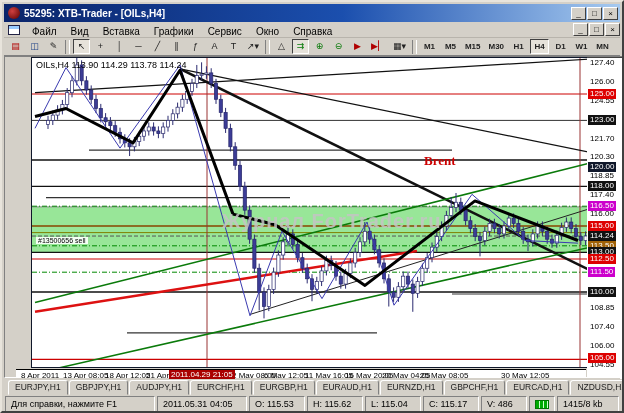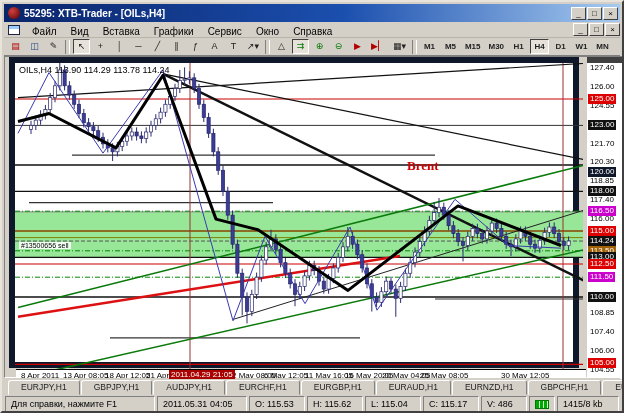--- a/index.html
+++ b/index.html
@@ -52,52 +52,52 @@
   .tbtn.pressed { border-color:#404040 #fff #fff #404040; background:#e6e2da; }
   .tbtn.tf { font-size:8px; font-weight:bold; min-width:19px; }
   .glyph-green { color:#0a7a0a; } .glyph-red { color:#b00000; } .glyph-blue { color:#224488; }
   
   .chartwrap {
     position:absolute; left:2px; top:54px; width:620px; height:322px;
     background:#d4d0c8;
     border:1px solid; border-color:#808080 #fff #fff #808080;
   }
   .plot {
-    position:absolute; left:4px; top:0; width:570px; height:311px;
-    background:#fff; border:6px solid #0f172a;
+    position:absolute; left:26px; top:0; width:570px; height:311px;
+    background:#fff; border:1px solid #0f172a;
   }
   .plot svg { position:absolute; left:0; top:0; }
   .ohlcheader { position:absolute; left:4px; top:2px; font-size:9px; color:#000; z-index:30; }
   .brent { position:absolute; font-family:"Liberation Serif","DejaVu Serif",serif;
     font-weight:bold; font-size:13px; color:#cc0000; z-index:25; }
   .watermark { position:absolute; font-size:20px; font-weight:bold; color:#c4c4c4;
     opacity:.85; z-index:5; letter-spacing:1px; white-space:nowrap; }
   .orderlabel { position:absolute; font-size:7px; color:#000; background:#f4fff4;
     padding:0 2px; z-index:26; white-space:nowrap; }
   .paxis {
     position:absolute; left:582px; top:0; width:38px; height:322px;
-    background:#fff; border-top:6px solid #404040; font-size:8px; color:#000;
+    background:#fff; border-top:1px solid #404040; font-size:8px; color:#000;
   }
   .ptick { position:absolute; left:3px; white-space:nowrap; }
   .pbadge { position:absolute; left:1px; padding:0 2px; height:10px; line-height:10px;
     color:#fff; font-size:8px; white-space:nowrap; }
   .taxis {
     position:absolute; left:11px; top:312px; width:570px; height:11px;
     background:#fff; font-size:8px; color:#000; border-top:1px solid #000;
   }
   .ttick { position:absolute; top:1px; white-space:nowrap; }
   .thl { position:absolute; top:0px; background:#aa0000; color:#fff; padding:0 2px;
     white-space:nowrap; z-index:5; }
   
   .tabbar {
     position:absolute; left:2px; top:376px; right:2px; height:17px;
     background:#d4d0c8; display:flex; align-items:flex-end; padding:1px 0 0 4px;
   }
   .tab {
-    font-size:8.5px; color:#222; padding:1px 12px 2px;
+    font-size:8.5px; color:#222; padding:1px 6px 2px;
     border:1px solid; border-color:#fff #808080 #d4d0c8 #fff;
     border-radius:3px 3px 0 0; background:#d4d0c8; margin-right:1px; white-space:nowrap;
   }
   
   .statusbar {
     position:absolute; left:2px; top:393px; right:2px; height:18px;
     background:#d4d0c8; display:flex; align-items:stretch; font-size:9px; color:#000;
   }
   .scell { border:1px solid; border-color:#808080 #fff #fff #808080;
     margin:1px; padding:1px 5px; white-space:nowrap; overflow:hidden; display:flex; align-items:center; }
@@ -158,20 +158,21 @@
       <div class="tbtn tf">H1</div>
       <div class="tbtn tf pressed">H4</div>
       <div class="tbtn tf">D1</div>
       <div class="tbtn tf">W1</div>
       <div class="tbtn tf">MN</div>
     </div>
 
   <div class="chartwrap">
     <div class="plot">
       <div class="ohlcheader">OILs,H4  113.90 114.29 113.78 114.24</div>
+      <div class="watermark" style="left: 190px; top: 152.16px;">Журнал ForTrader.ru</div>
       <div class="brent" style="left: 392px; top: 94.6px;">Brent</div>
       <div class="orderlabel" style="left: 4px; top: 178.8px;">#13500656 sell</div>
       <svg id="chartsvg" width="568" height="309">
           <rect x="0" y="148.85999999999996" width="568" height="45.54000000000002" fill="#98e698"></rect>
           <line x1="0" y1="36" x2="568" y2="36" stroke="#cc0000" stroke-width="1"></line>
           <line x1="0" y1="62.4" x2="568" y2="62.4" stroke="#333333" stroke-width="1"></line>
           <line x1="0" y1="102" x2="568" y2="102" stroke="#111111" stroke-width="1.4"></line>
           <line x1="0" y1="128.39999999999998" x2="568" y2="128.39999999999998" stroke="#111111" stroke-width="1.4"></line>
           <line x1="0" y1="148.85999999999996" x2="568" y2="148.85999999999996" stroke="#888888" stroke-width="1"></line>
           <line x1="0" y1="168" x2="568" y2="168" stroke="#884400" stroke-width="1.4"></line>

